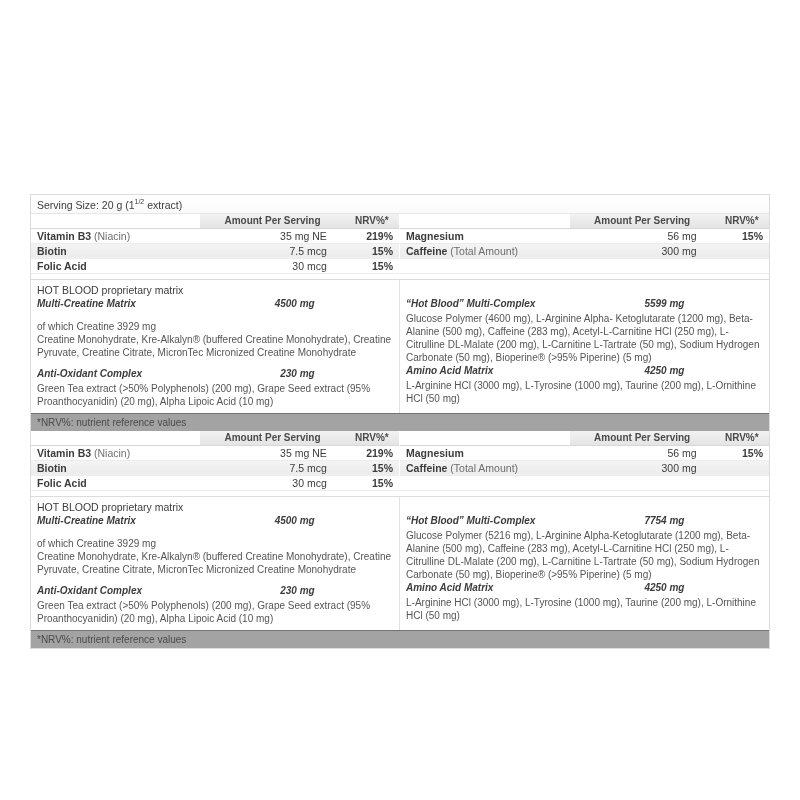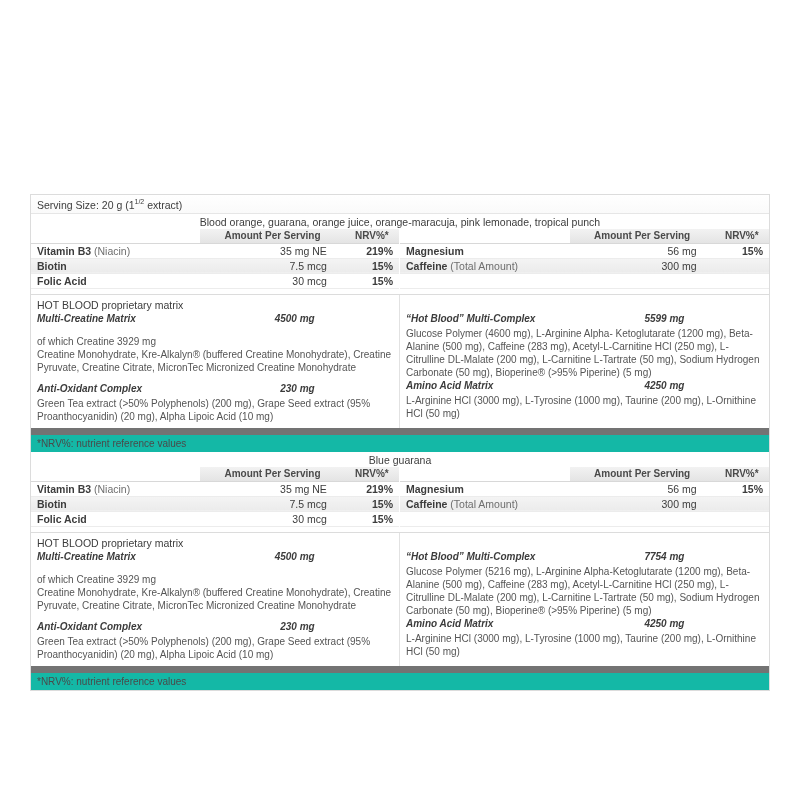--- a/index.html
+++ b/index.html
@@ -117,37 +117,36 @@
     padding-top:2px;
   }
   .m-body.gap{padding-top:10px;}
   .m-spacer{height:9px;}
 
   
   .footnote{
     font-size:10px;
     color:#4a4a4a;
     padding:3px 6px 3px 6px;
-    border-top:7px solid #737373;
-    background:#14b8a6;
+    border-top:1px solid #737373;
+    background:#a3a3a3;
   }
 </style>
 </head>
 <body>
 
 <div class="page">
   <div class="label-card">
 
     <div class="serving-strip">
       <span class="lbl">Serving Size</span><span>: 20 g (1</span><span class="frac">1/2</span><span> extract)</span>
     </div>
 
     <div>
 
-      <div class="flavour-row">Blood orange, guarana, orange juice, orange-maracuja, pink lemonade, tropical punch</div>
 
       <div class="nutri-wrap">
         <div class="nutri-col left">
           <table class="nutri">
             <colgroup>
                 <col class="c-name">
                 <col class="c-amt">
                 <col class="c-nrv">
               </colgroup>
             <tbody>
@@ -238,21 +237,20 @@
           </div>
           <div class="m-body">L-Arginine HCl (3000 mg), L-Tyrosine (1000 mg), Taurine (200 mg), L-Ornithine HCl (50 mg)</div>
         </div>
       </div>
 
       <div class="footnote">*NRV%: nutrient reference values</div>
     </div>
 
     <div>
 
-      <div class="flavour-row">Blue guarana</div>
 
       <div class="nutri-wrap">
         <div class="nutri-col left">
           <table class="nutri">
             <colgroup>
                 <col class="c-name">
                 <col class="c-amt">
                 <col class="c-nrv">
               </colgroup>
             <tbody>

